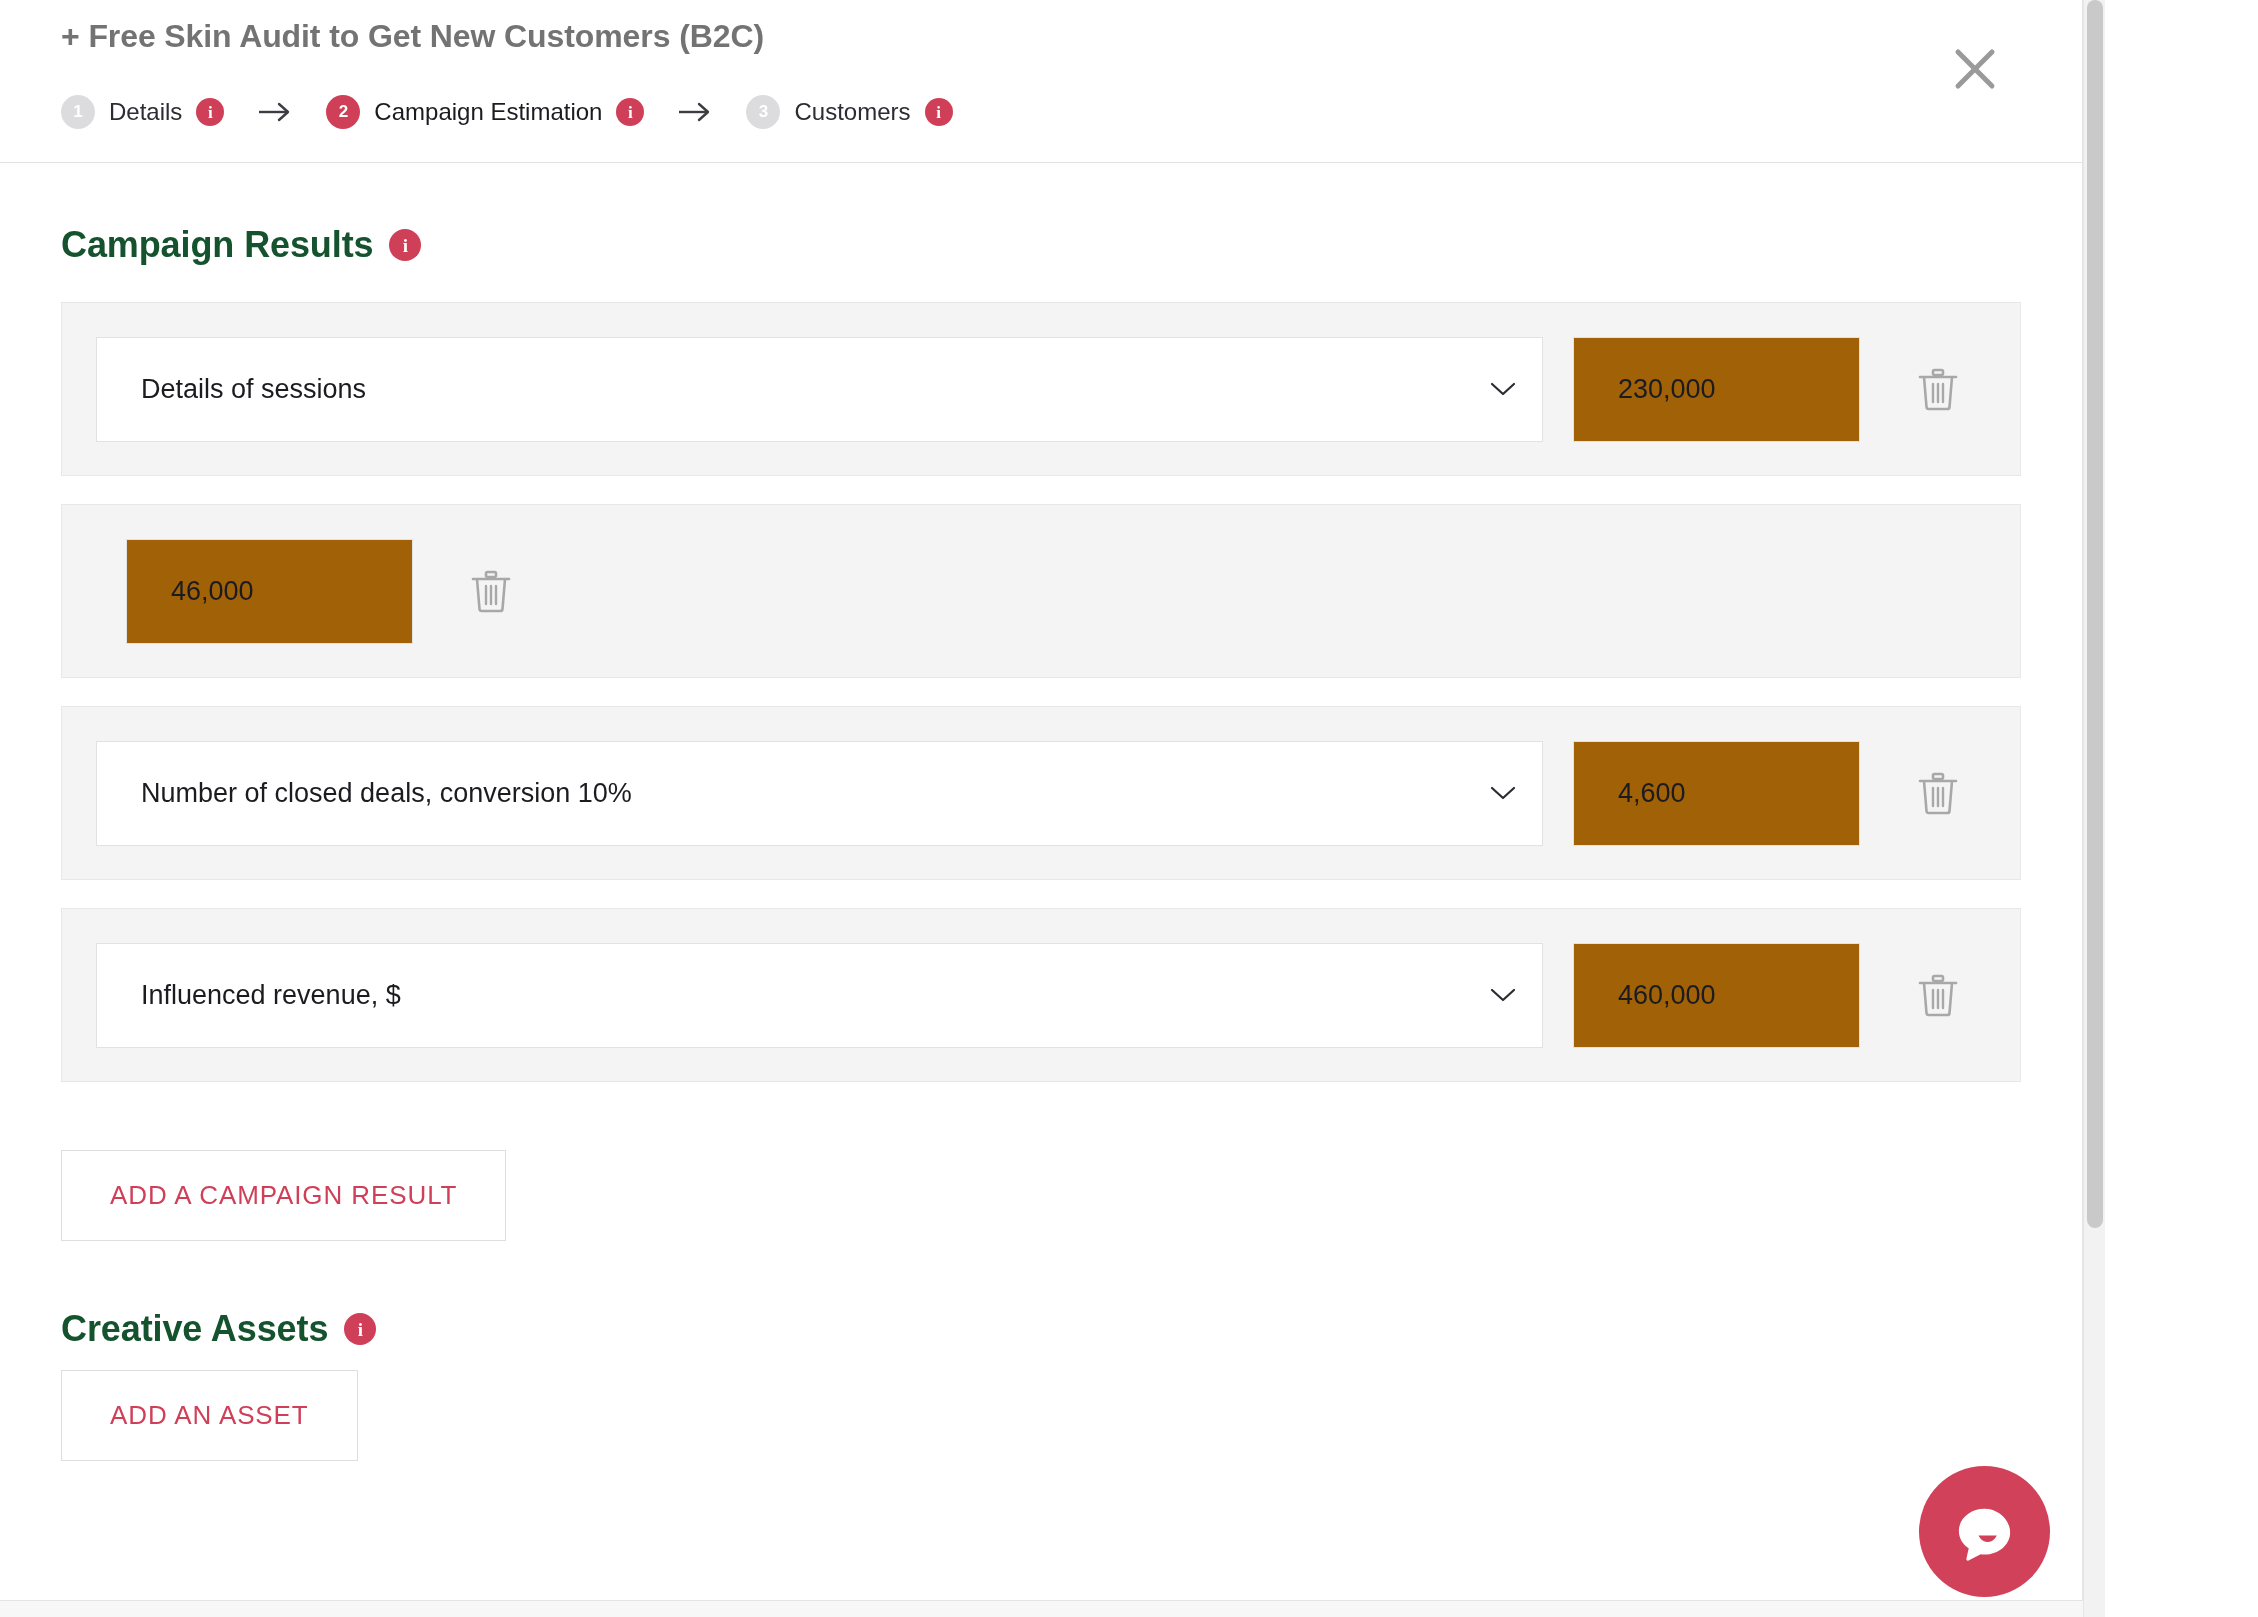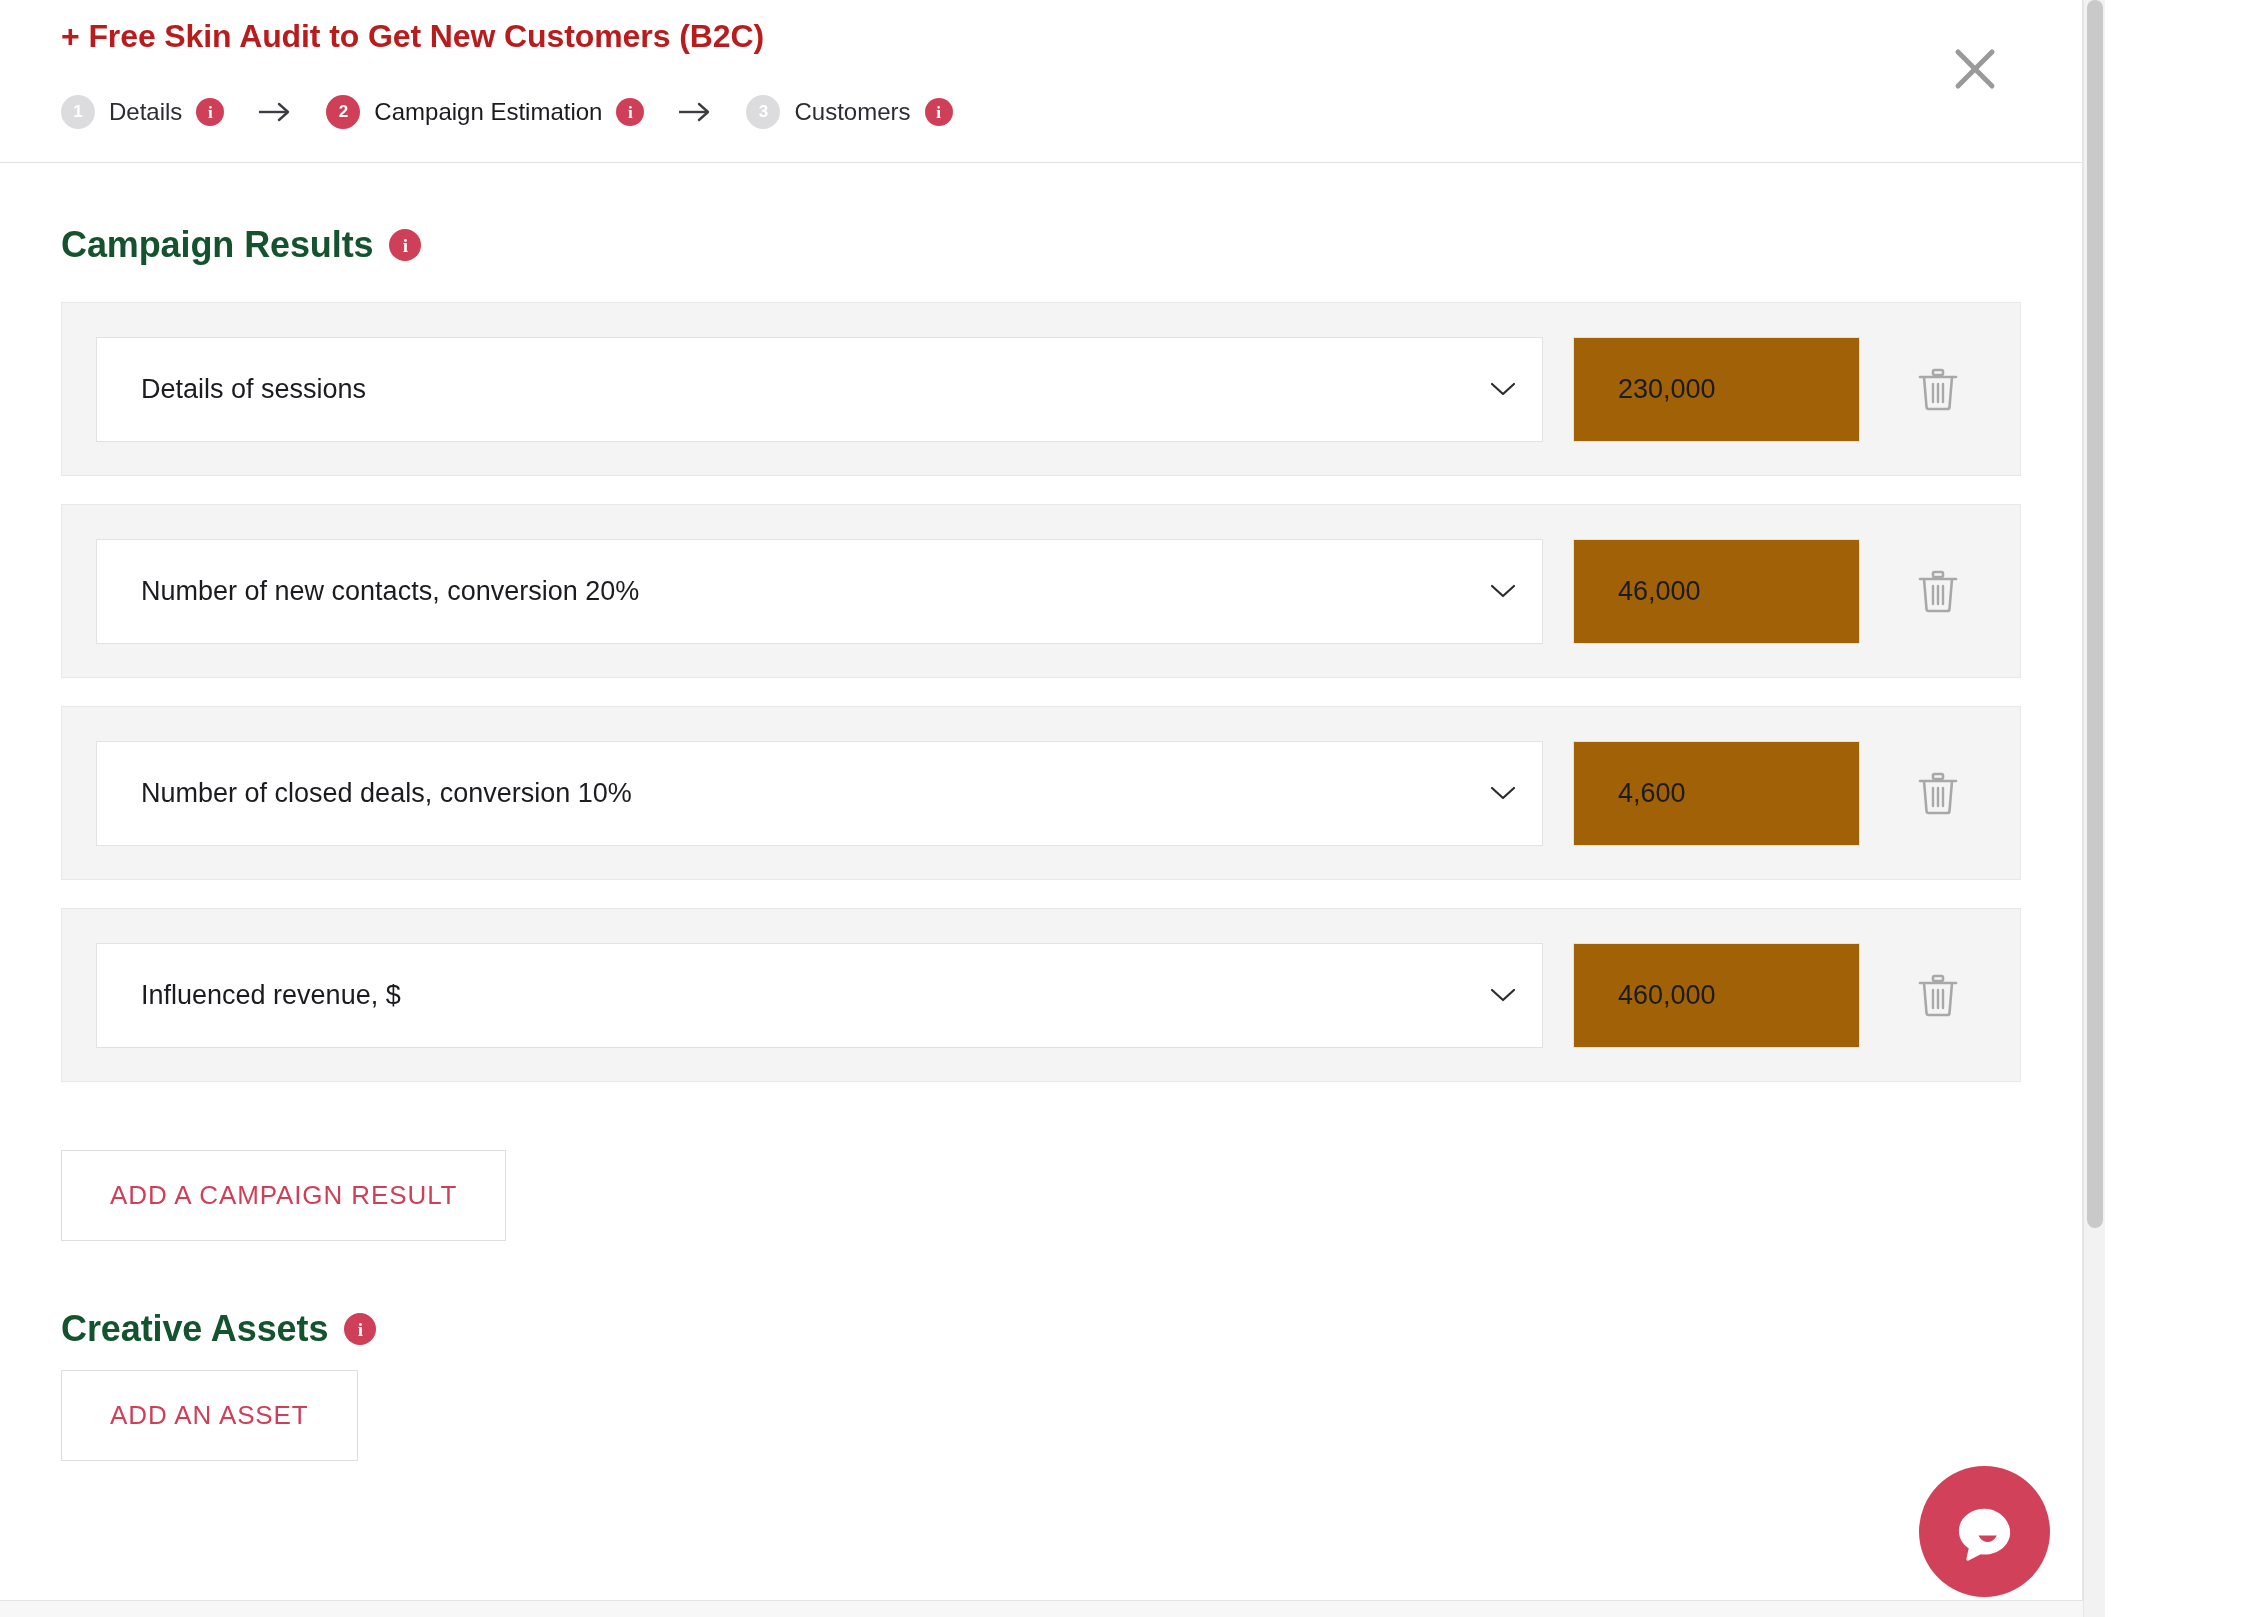--- a/index.html
+++ b/index.html
@@ -39,21 +39,21 @@
     border-bottom: 1px solid #e1e1e1;
     background: #fff;
   }
 
   .modal-title {
     position: absolute;
     left: 61px;
     top: 18px;
     font-size: 32px;
     font-weight: 700;
-    color: #b91c1c;
+    color: #737373;
     letter-spacing: -0.1px;
     white-space: nowrap;
   }
 
   .close-btn {
     position: absolute;
     right: 75px;
     top: 36px;
     width: 65px;
     height: 65px;
@@ -381,28 +381,20 @@
               <line x1="4" y1="11" x2="40" y2="11" stroke="#a8a8a8" stroke-width="2.6" stroke-linecap="round"></line>
               <path d="M8 11 L10.5 41 Q10.7 43 12.7 43 L31.3 43 Q33.3 43 33.5 41 L36 11" fill="none" stroke="#a8a8a8" stroke-width="2.6" stroke-linejoin="round"></path>
               <line x1="17" y1="18" x2="17" y2="36" stroke="#a8a8a8" stroke-width="2.4" stroke-linecap="round"></line>
               <line x1="22" y1="18" x2="22" y2="36" stroke="#a8a8a8" stroke-width="2.4" stroke-linecap="round"></line>
               <line x1="27" y1="18" x2="27" y2="36" stroke="#a8a8a8" stroke-width="2.4" stroke-linecap="round"></line>
             </svg>
           </div>
         </div>
 
         <div class="result-row">
-          <div class="select-wrap">
-            <span class="select-text">Number of new contacts, conversion 20%</span>
-            <span class="chevron">
-              <svg width="26" height="16" viewBox="0 0 26 16" aria-hidden="true">
-                <polyline points="2,3 13,13 24,3" fill="none" stroke="#2b2b31" stroke-width="2.2" stroke-linecap="round" stroke-linejoin="round"></polyline>
-              </svg>
-            </span>
-          </div>
           <div class="value-field">
             <span class="value-text">46,000</span>
           </div>
           <div class="trash-btn">
             <svg width="44" height="46" viewBox="0 0 44 46" aria-hidden="true">
               <rect x="17" y="4" width="10" height="5" rx="1.5" fill="none" stroke="#a8a8a8" stroke-width="2.6"></rect>
               <line x1="4" y1="11" x2="40" y2="11" stroke="#a8a8a8" stroke-width="2.6" stroke-linecap="round"></line>
               <path d="M8 11 L10.5 41 Q10.7 43 12.7 43 L31.3 43 Q33.3 43 33.5 41 L36 11" fill="none" stroke="#a8a8a8" stroke-width="2.6" stroke-linejoin="round"></path>
               <line x1="17" y1="18" x2="17" y2="36" stroke="#a8a8a8" stroke-width="2.4" stroke-linecap="round"></line>
               <line x1="22" y1="18" x2="22" y2="36" stroke="#a8a8a8" stroke-width="2.4" stroke-linecap="round"></line>

